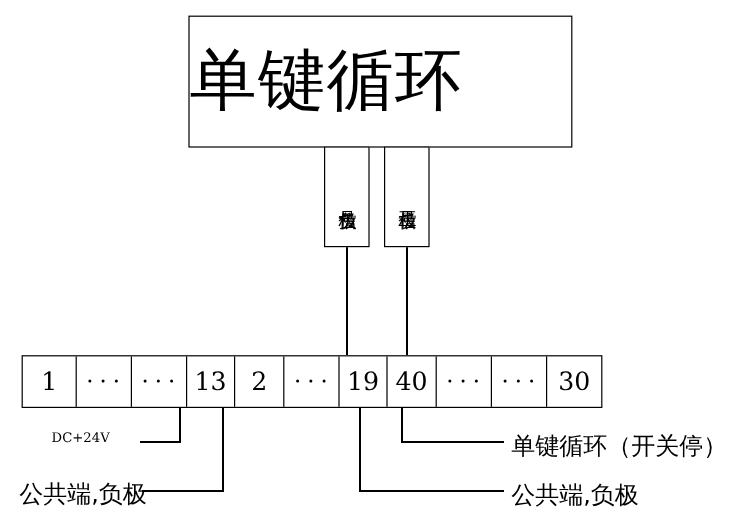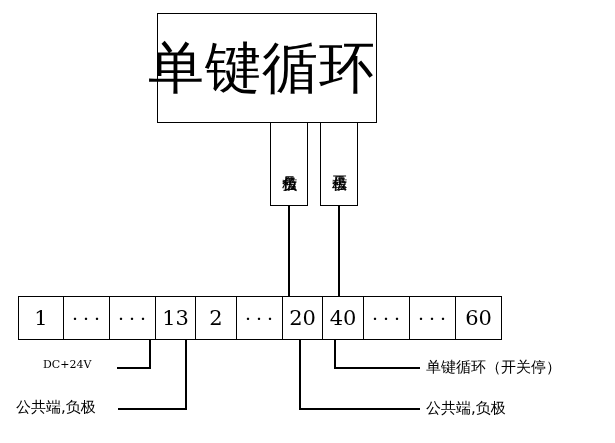--- a/index.html
+++ b/index.html
@@ -28,28 +28,28 @@
     top: 0;
     width: 615px;
     height: 443px;
   }
 
   
   .title-box {
     position: absolute;
     left: 157px;
     top: 13px;
-    width: 220px;
+    width: 320px;
     height: 110px;
     border: 1.6px solid #000;
     box-sizing: border-box;
     background: #fff;
     display: flex;
     align-items: center;
-    justify-content: flex-end;
+    justify-content: flex-start;
   }
   .title-text {
     font-family: "DejaVu Serif", "Liberation Serif", serif;
     font-size: 56px;
     line-height: 1;
     letter-spacing: 1px;
     white-space: nowrap;
     color: #000;
   }
 
@@ -104,21 +104,21 @@
   .terminal-cell:last-child { border-right: none; }
   .terminal-cell.dots {
     letter-spacing: 5px;
     font-size: 19px;
     padding-left: 4px;
   }
 
   
   .anno {
     position: absolute;
-    font-size: 15px;
+    font-size: 20px;
     white-space: nowrap;
     color: #000;
     font-family: "DejaVu Sans", "Liberation Sans", sans-serif;
   }
   .anno.latin {
     font-family: "DejaVu Serif", "Liberation Serif", serif;
     font-size: 11px;
   }
   #anno-dc24v   { left: 43px;  top: 358px; }
   #anno-common-left { left: 16px; top: 398px; }
@@ -158,25 +158,25 @@
     <div class="signal-vtext">信号正极</div>
   </div>
 
   <div class="terminal-strip" id="terminal-strip">
       <div class="terminal-cell" style="width: 45px;">1</div>
       <div class="terminal-cell dots" style="width: 46px;">···</div>
       <div class="terminal-cell dots" style="width: 46px;">···</div>
       <div class="terminal-cell" style="width: 40px; text-align: right;">13</div>
       <div class="terminal-cell" style="width: 41px;">2</div>
       <div class="terminal-cell dots" style="width: 46px;">···</div>
-      <div class="terminal-cell" style="width: 40px;">20</div>
+      <div class="terminal-cell" style="width: 40px;">19</div>
       <div class="terminal-cell" style="width: 41px;">40</div>
       <div class="terminal-cell dots" style="width: 46px;">···</div>
       <div class="terminal-cell dots" style="width: 46px;">···</div>
-      <div class="terminal-cell" style="width: 45px;">60</div>
+      <div class="terminal-cell" style="width: 45px;">30</div>
     </div>
 
   <div class="anno latin" id="anno-dc24v">DC+24V</div>
   <div class="anno" id="anno-common-left">公共端,负极</div>
   <div class="anno" id="anno-cycle-right">单键循环（开关停）</div>
   <div class="anno" id="anno-common-right">公共端,负极</div>
 
 </div>
 
 </body></html>

